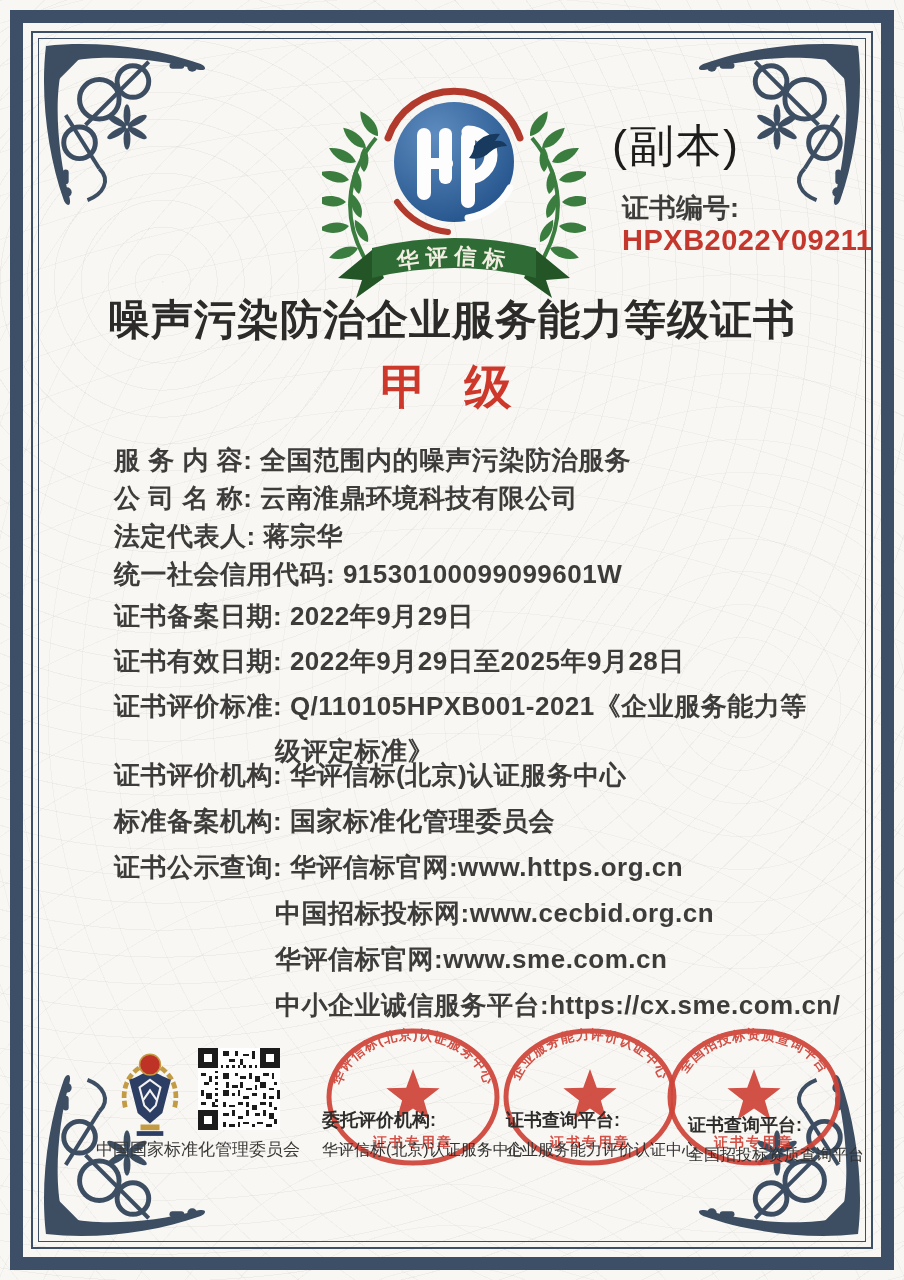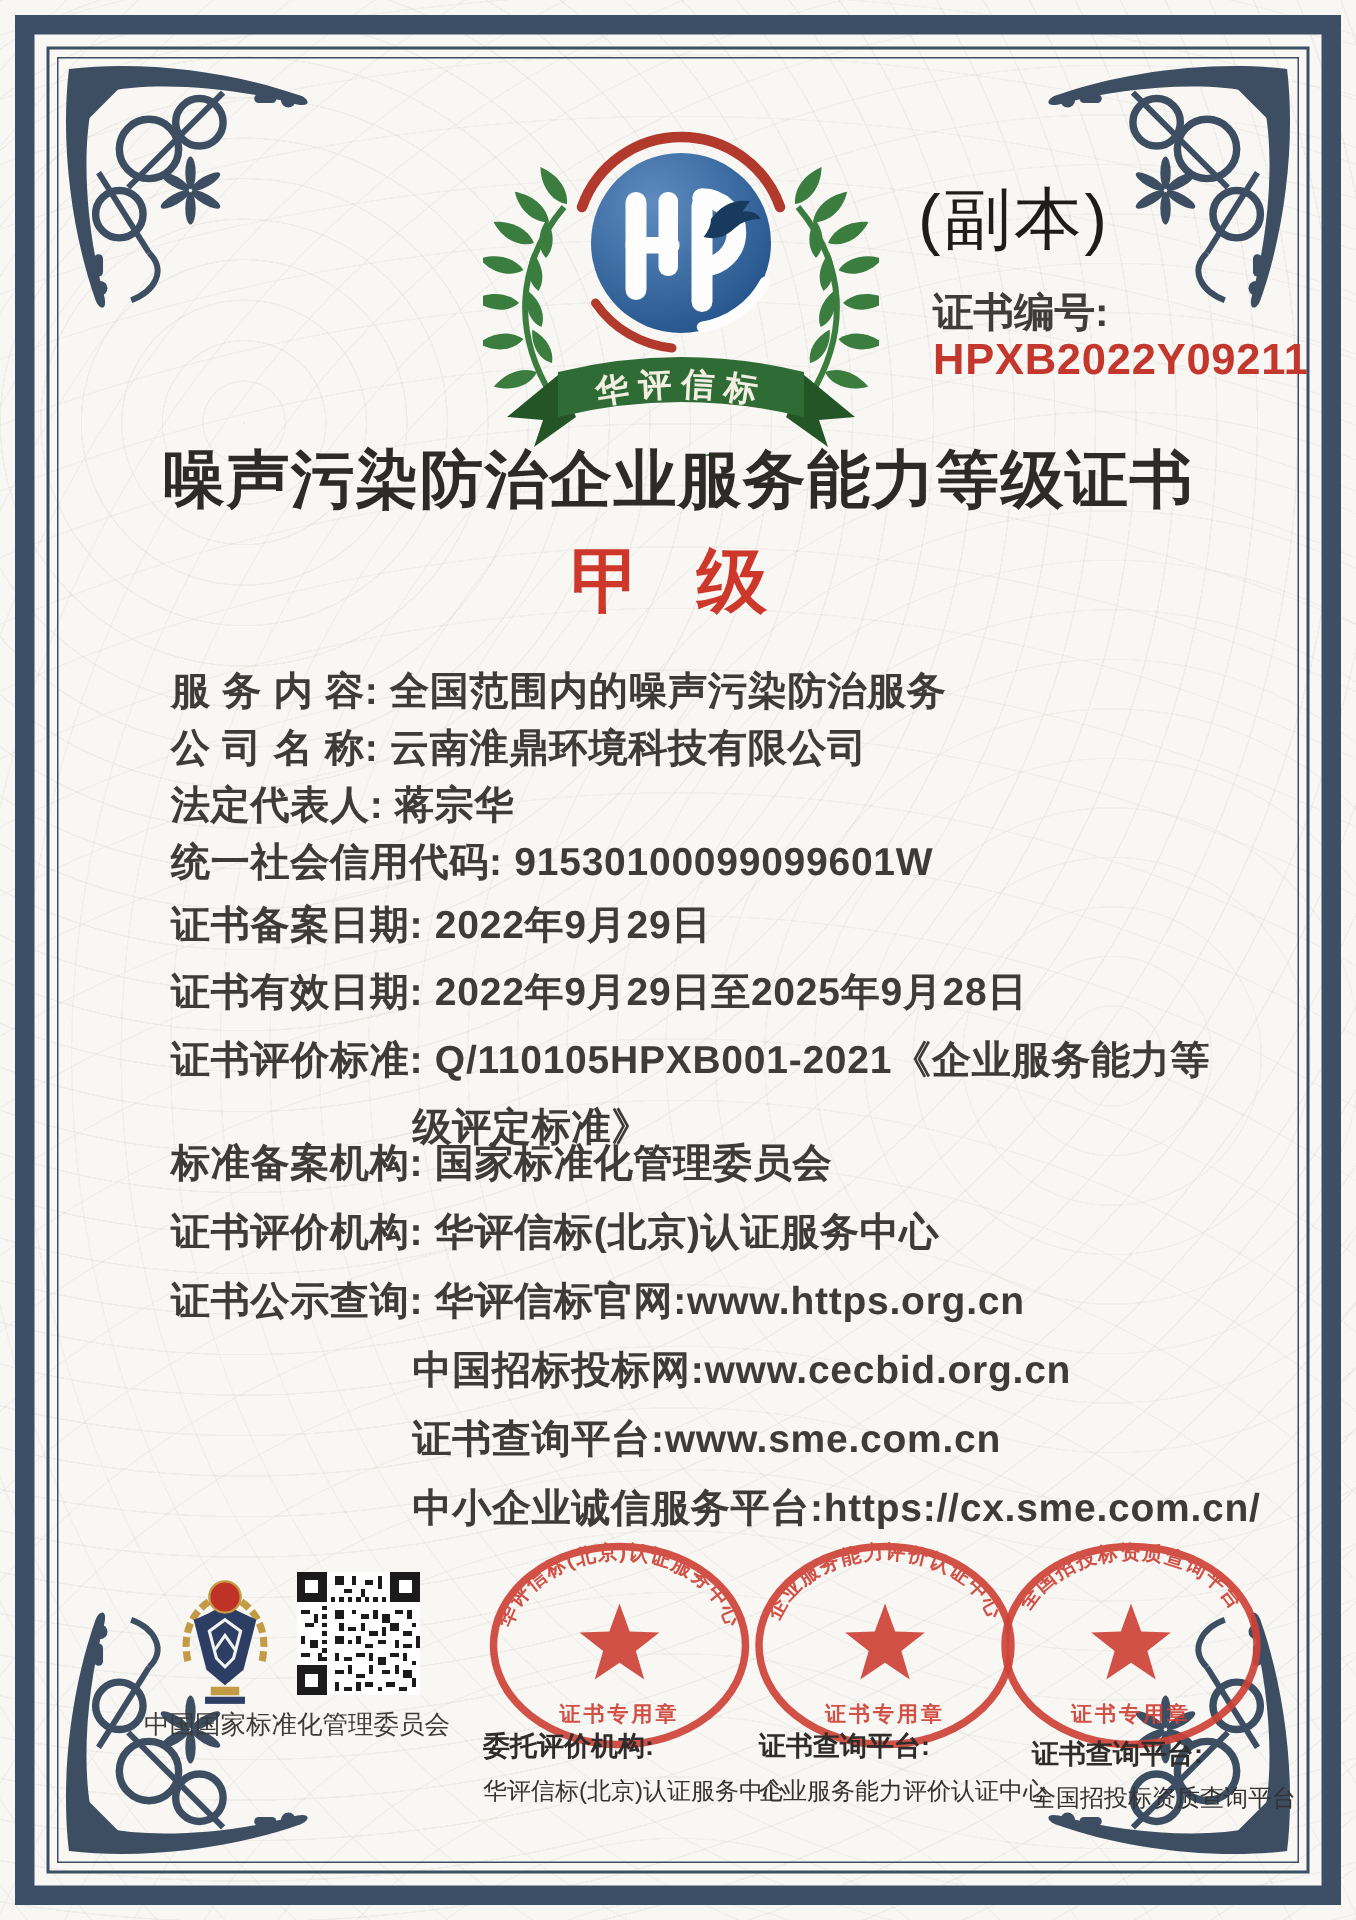--- a/index.html
+++ b/index.html
@@ -39,21 +39,21 @@
   .emblem{position:absolute;left:112px;top:1050px;}
   .qr{position:absolute;left:198px;top:1048px;}
   .emblem-cap{position:absolute;left:86px;top:1138px;width:214px;text-align:right;font-size:17px;font-weight:400;color:#3a3a38;}
   .stamp{position:absolute;top:1023px;opacity:.92;}
   .s1{left:323px;} .s2{left:500px;} .s3{left:664px;}
   .stamp .ring{fill:none;stroke:#cf4338;stroke-width:5;}
   .stamp .star{fill:#cf4338;}
   .stamp .ringtxt{font-size:13.5px;font-weight:700;fill:#cf4338;letter-spacing:1px;}
   .stamp .sealtxt{font-size:14px;font-weight:700;fill:#cf4338;letter-spacing:2px;text-anchor:middle;}
   .slabel{position:absolute;z-index:5;}
-  .slabel .t{font-size:18px;font-weight:700;color:#2e2d2b;white-space:nowrap;margin-top:44px;}
+  .slabel .t{font-size:18px;font-weight:700;color:#2e2d2b;white-space:nowrap;}
   .slabel .v{font-size:16px;font-weight:400;color:#333230;margin-top:8px;white-space:nowrap;}
   .sl1{left:322px;top:1108px;} .sl2{left:506px;top:1108px;} .sl3{left:688px;top:1113px;}
 </style>
 </head>
 <body>
 
 <div class="cert">
 
   <div class="f1"></div>
   <div class="f2"></div>
@@ -163,25 +163,25 @@
     <div class="ln">法定代表人: 蒋宗华</div>
     <div class="ln">统一社会信用代码: 91530100099099601W</div>
   </div>
   <div class="block b2">
     <div class="ln">证书备案日期: 2022年9月29日</div>
     <div class="ln">证书有效日期: 2022年9月29日至2025年9月28日</div>
     <div class="ln">证书评价标准: Q/110105HPXB001-2021《企业服务能力等</div>
     <div class="ln ind">级评定标准》</div>
   </div>
   <div class="block b3">
+    <div class="ln">证书评价机构: 华评信标(北京)认证服务中心</div>
     <div class="ln">标准备案机构: 国家标准化管理委员会</div>
-    <div class="ln">证书评价机构: 华评信标(北京)认证服务中心</div>
     <div class="ln">证书公示查询: 华评信标官网:www.https.org.cn</div>
     <div class="ln ind">中国招标投标网:www.cecbid.org.cn</div>
-    <div class="ln ind">证书查询平台:www.sme.com.cn</div>
+    <div class="ln ind">华评信标官网:www.sme.com.cn</div>
     <div class="ln ind">中小企业诚信服务平台:https://cx.sme.com.cn/</div>
   </div>
 
   <svg class="emblem" width="76" height="92" viewBox="0 0 80 96">
     <path d="M14,60 C9,38 19,21 37,14" fill="none" stroke="#c49b45" stroke-width="5" stroke-dasharray="7 3"></path>
     <path d="M66,60 C71,38 61,21 43,14" fill="none" stroke="#c49b45" stroke-width="5" stroke-dasharray="7 3"></path>
     <path d="M40,20 C50,26 58,29 62,31 L53,66 L40,77 L27,66 L18,31 C24,29 32,25 40,20 Z" fill="#2c3e63"></path>
     <path d="M40,31 L51,39 L46,58 L40,64 L34,58 L29,39 Z" fill="none" stroke="#f2f2f0" stroke-width="2.2"></path>
     <path d="M33,52 L40,42 L47,52" fill="none" stroke="#f2f2f0" stroke-width="2.2"></path>
     <circle cx="40" cy="15" r="11" fill="#bf3226" stroke="#c49b45" stroke-width="1.6"></circle>

